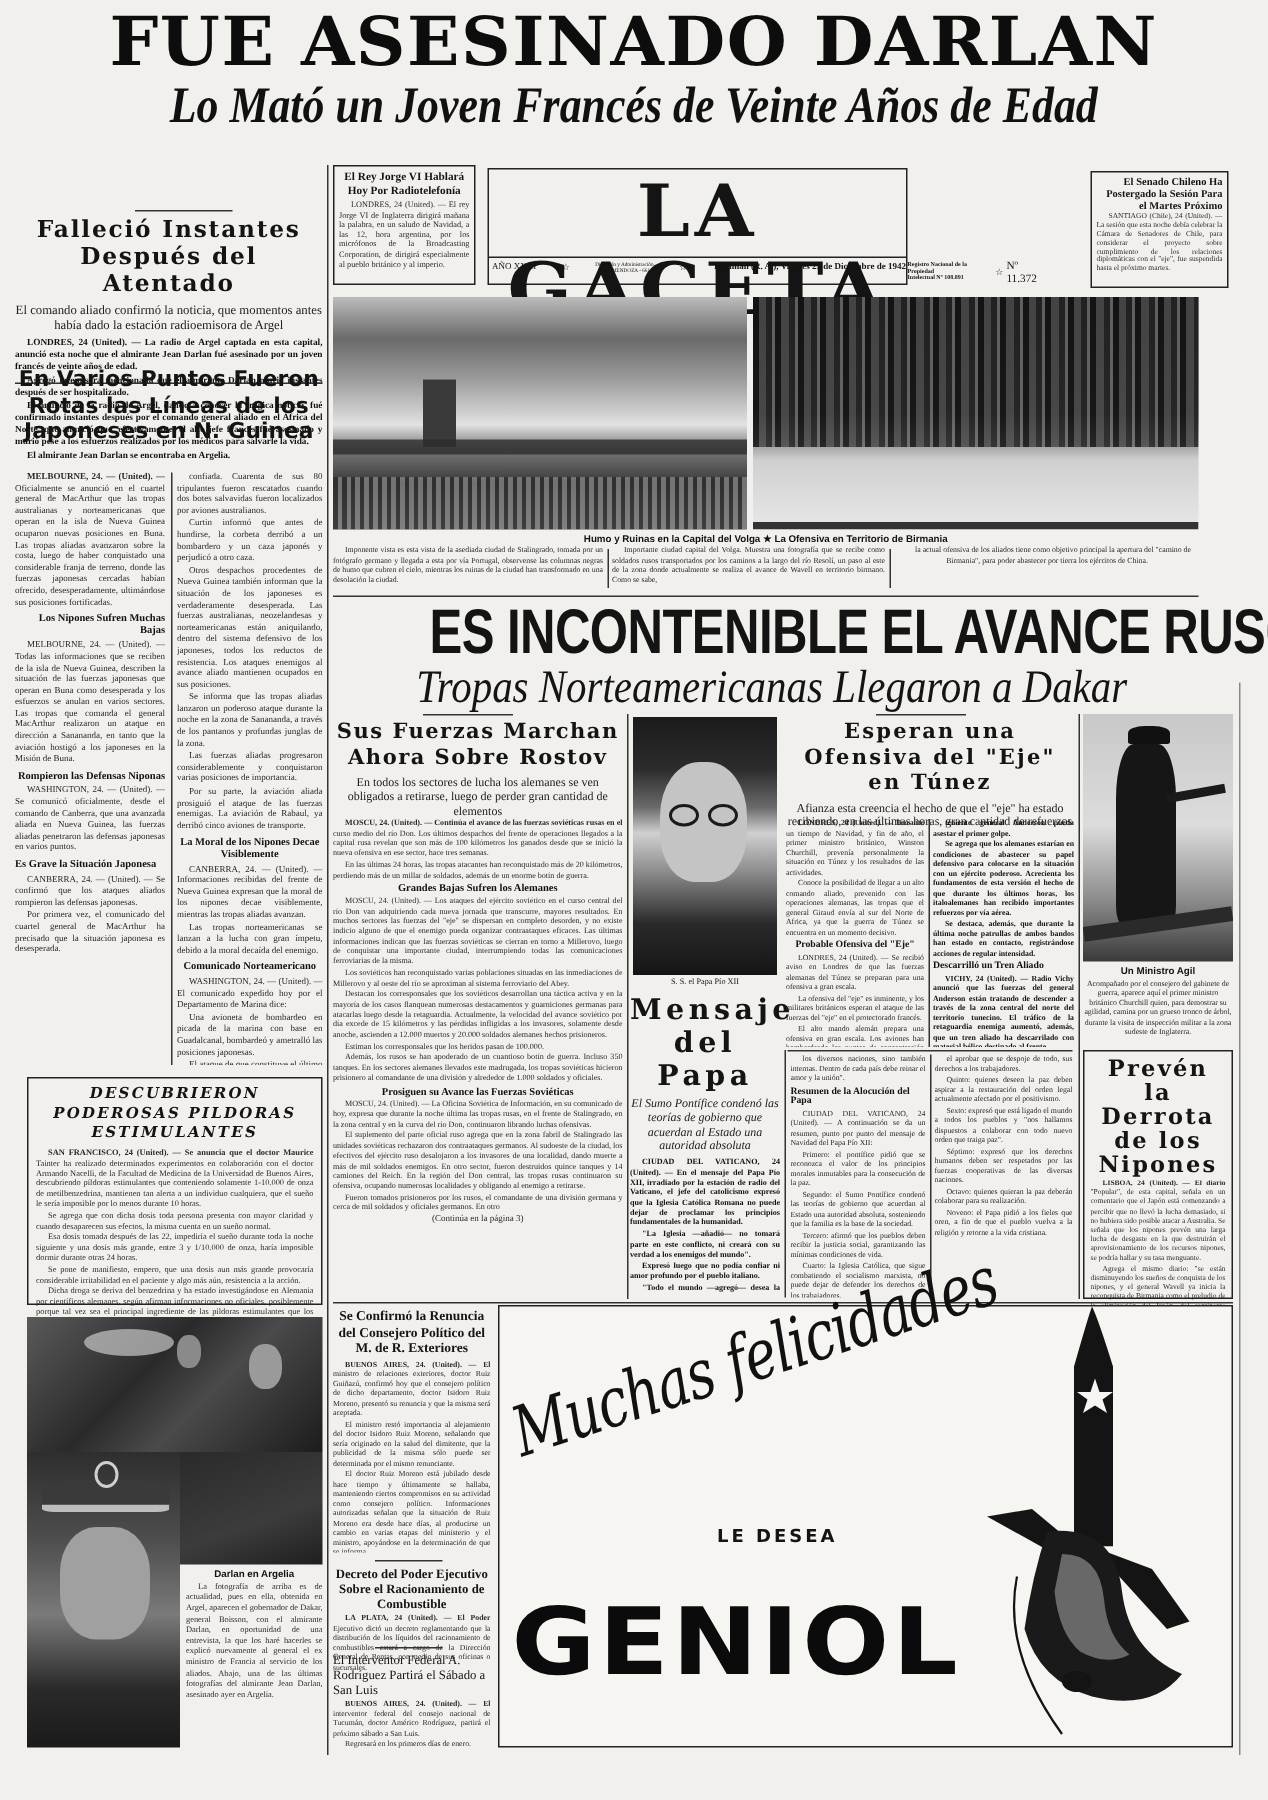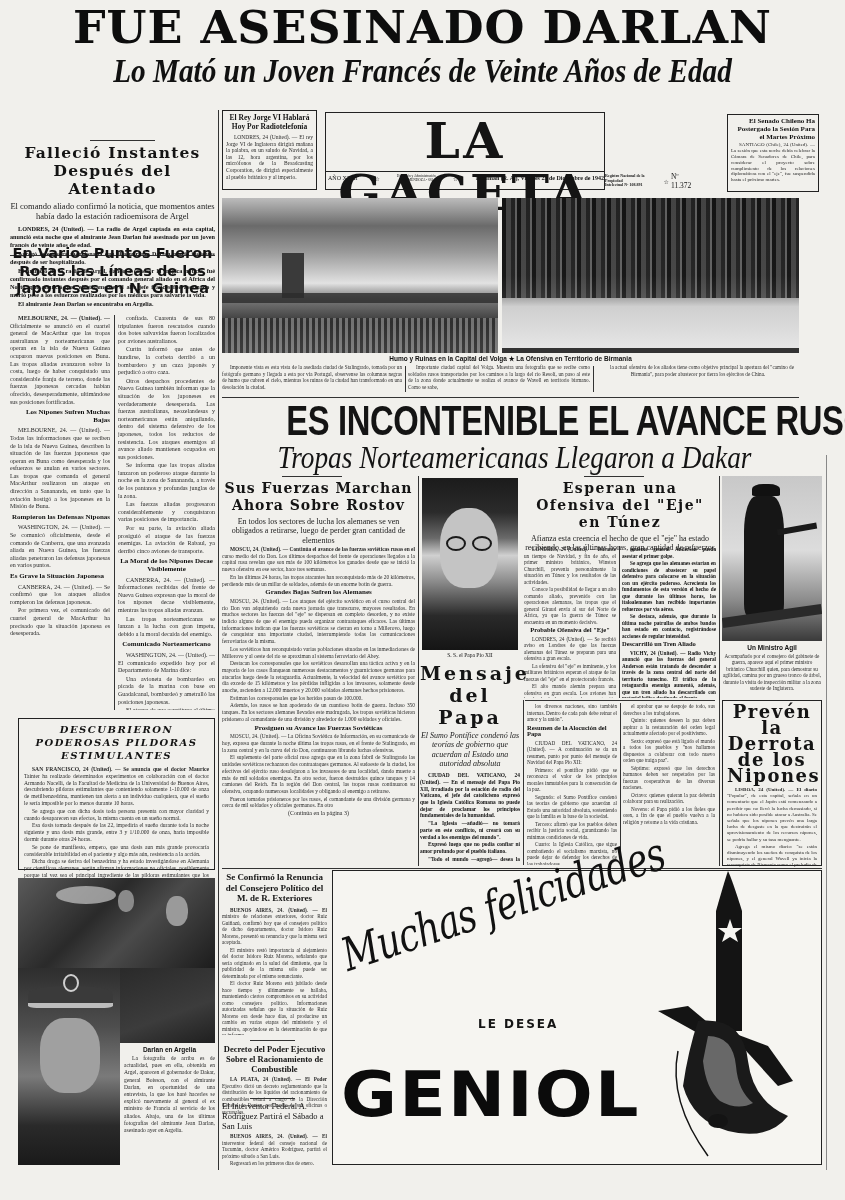--- a/index.html
+++ b/index.html
@@ -250,21 +250,21 @@
   <div style="position:absolute; left:0; top:135px; width:100px; height:10px; background:#2a2a2a; transform:rotate(-8deg);"></div>
 </div>
 <div class="abs" style="left:722px; top:644px; width:100px;">
   <div class="caption">Un Ministro Agil</div>
   <div class="body-text" style="margin-top:2px; font-size:5.2px; line-height:6.4px; text-align:center;">
       <p style="text-indent:0;">Acompañado por el consejero del gabinete de guerra, aparece aquí el primer ministro británico Churchill quien, para demostrar su agilidad, camina por un grueso tronco de árbol, durante la visita de inspección militar a la zona sudeste de Inglaterra.</p>
     </div>
 </div>
 
 <div class="box" style="left:722px; top:700px; width:100px; height:166px; padding:3px 4px;">
-  <div style="font-family:'DejaVu Serif',serif; font-weight:bold; font-size:18px; line-height:16px; text-align:center; letter-spacing:1.5px;">Prevén la Derrota de los Nipones</div>
+  <div style="font-family:'DejaVu Serif',serif; font-weight:bold; font-size:15px; line-height:16px; text-align:center; letter-spacing:1.5px;">Prevén la Derrota de los Nipones</div>
   <div class="body-text" style="margin-top:3px; font-size:5px; line-height:6.2px; height:100px;">
     <p class="dateline">LISBOA, 24 (United). — El diario "Popular", de esta capital, señala en un comentario que el Japón está comenzando a percibir que no llevó la lucha demasiado, si no hubiera sido posible atacar a Australia. Se señala que los nipones prevén una larga lucha de desgaste en la que destruirán el aprovisionamiento de los recursos nipones, se podría hallar y su tasa menguante.</p>
     <p>Agrega el mismo diario: "se están disminuyendo los sueños de conquista de los nipones, y el general Wavell ya inicia la reconquista de Birmania como el preludio de la eliminación del Japón, del continente asiático".</p>
   </div>
 </div>
 
 <div class="rule-h" style="left:222px; width:600px; top:868px;"></div>
 
 <div class="abs" style="left:222px; top:872px; width:105px;">
   <div style="font-family:'Liberation Serif',serif; font-weight:bold; font-size:9px; line-height:10.5px; text-align:center;">Se Confirmó la Renuncia del Consejero Político del M. de R. Exteriores</div>

